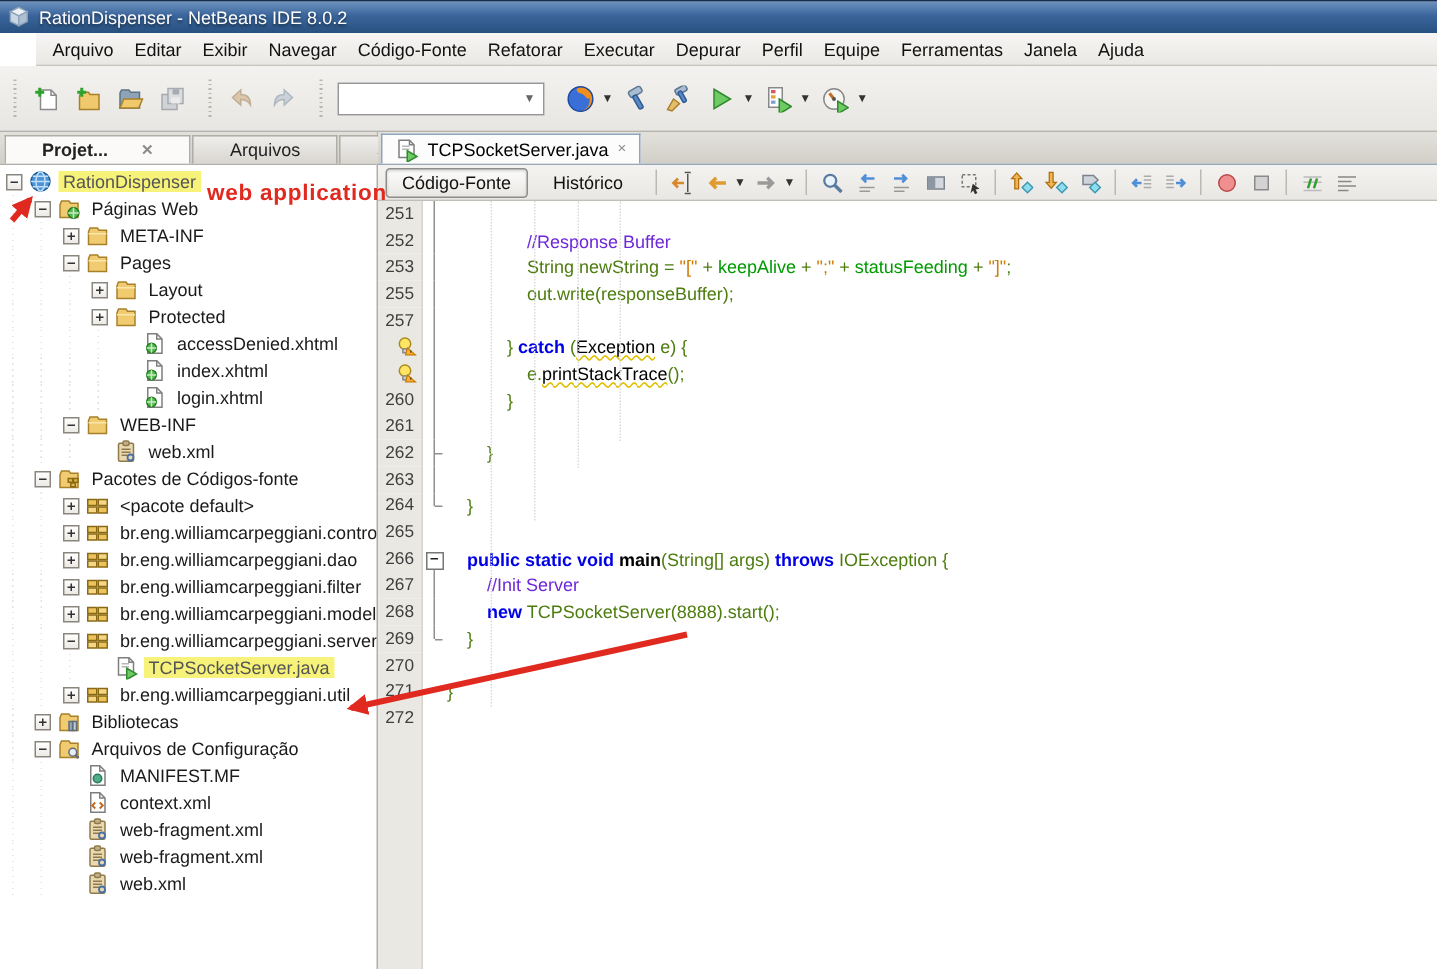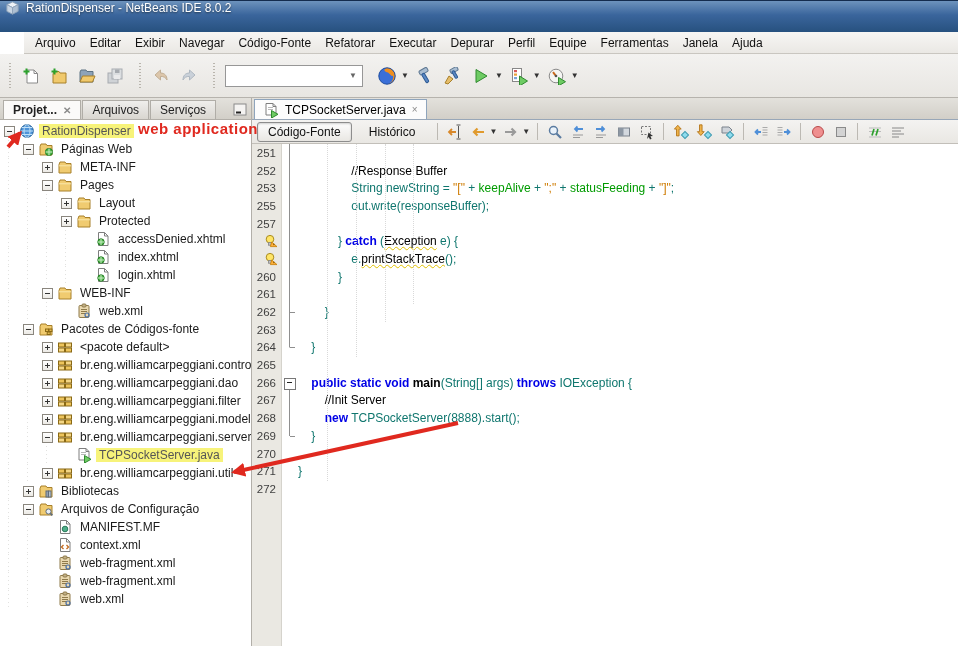--- a/index.html
+++ b/index.html
@@ -1,21 +1,21 @@
 <!DOCTYPE html>
 <html><head>
 <meta charset="utf-8">
 <style>
   * { box-sizing: border-box; margin: 0; padding: 0; }
   html,body { width:958px; height:646px; overflow:hidden; }
   body { font-family:"Liberation Sans", sans-serif; background:#fff; }
   .window { position:relative; width:958px; height:646px; display:flex; flex-direction:column; background:#fff; overflow:hidden; }
 
   
-  .titlebar { height:32px; flex:none; background:linear-gradient(180deg,#6d93bd 0%,#3a659c 45%,#27517f 100%); border-top:1px solid #142c4e; display:flex; gap:6px; padding-left:5px; color:#fff; font-size:12px; text-shadow:0 1px 2px rgba(0,0,0,.55); }
+  .titlebar { height:22px; flex:none; background:linear-gradient(180deg,#6d93bd 0%,#3a659c 45%,#27517f 100%); border-top:1px solid #142c4e; display:flex; align-items:center; gap:6px; padding-left:5px; color:#fff; font-size:12px; text-shadow:0 1px 2px rgba(0,0,0,.55); }
   .titlebar .appicon { width:15px; height:15px; flex:none; }
 
   
   .menubar { height:22px; flex:none; background:linear-gradient(#f7f6f4,#eae8e4); border-bottom:1px solid #c9c6c0; display:flex; align-items:center; padding-left:4px; font-size:12px; color:#111;margin-left:24px; }
   .menu-item { padding:3px 7px; cursor:default; }
 
   
   .toolbar { height:44px; flex:none; background:linear-gradient(#f3f2f0,#e8e6e2); border-bottom:1px solid #b6b3ad; display:flex; align-items:center; padding-left:4px; }
   .tgroup { display:flex; align-items:center; padding:0 5px; }
   .tgroup::before { content:""; width:2px; height:26px; margin-right:6px; background:repeating-linear-gradient(180deg,#b9b5ad 0 1px,transparent 1px 3px); }
@@ -24,21 +24,21 @@
   .ddarrow { font-size:8px; color:#333; margin:0 2px 0 0; }
   .combo { width:138px; height:22px; background:#fff; border:1px solid #989looks8; border:1px solid #979797; display:flex; align-items:center; justify-content:flex-end; margin:0 10px 0 4px; }
   .combo .ddarrow { margin-right:5px; color:#666; }
 
   
   .main { flex:1; display:flex; min-height:0; }
 
   
   .leftpanel { width:252px; flex:none; border-right:1px solid #b2afa9; display:flex; flex-direction:column; background:#fff; min-height:0; }
   .ptabs { height:22px; flex:none; background:linear-gradient(#e3e1dc,#d2cfc8); display:flex; align-items:flex-end; padding:2px 3px 0 3px; gap:1px; border-bottom:1px solid #b2afa9; font-size:12px; }
-  .ptab { display:flex; align-items:center; gap:6px; height:19px; padding:0 9px; background:linear-gradient(#efeeec,#d9d6d0); border:1px solid #b0ada7; border-bottom:none; color:#222; }
+  .ptab { display:flex; align-items:center; gap:22px; height:19px; padding:0 24px; background:linear-gradient(#efeeec,#d9d6d0); border:1px solid #b0ada7; border-bottom:none; color:#222; }
   .ptab.active { background:#fbfaf9; font-weight:bold; }
   .tabclose { color:#8a8a8a; font-size:10px; }
   .pmin { margin-left:auto; align-self:center; width:16px; height:14px; display:flex; align-items:center; justify-content:center; }
 
   .tree { flex:1; overflow:hidden; padding-top:2px; font-size:12px; position:relative; }
   .trow { height:18px; display:flex; align-items:center; white-space:nowrap; }
   .tsp { width:19px; flex:none; align-self:stretch; background:repeating-linear-gradient(180deg,#e2e2e0 0 1px,transparent 1px 4px) no-repeat 8px 0 / 1px 100%; }
   .ttog { width:11px; height:11px; flex:none; margin:0 4px; border:1px solid #8a867e; background:linear-gradient(#ffffff,#eceae5); position:relative; }
   .ttog::before { content:""; position:absolute; left:2px; right:2px; top:4px; border-top:1px solid #333; }
   .ttog.plus::after { content:""; position:absolute; top:2px; bottom:2px; left:4px; border-left:1px solid #333; }
@@ -67,24 +67,24 @@
   .gut svg { margin-right:-2px; }
   .fold { width:16px; flex:none; align-self:stretch; position:relative; background-repeat:no-repeat; }
   .fold.line { background-image:linear-gradient(#8f8f8f,#8f8f8f); background-position:7px 0; background-size:1px 100%; }
   .fold.tee  { background-image:linear-gradient(#8f8f8f,#8f8f8f); background-position:7px 0; background-size:1px 100%; }
   .fold.end  { background-image:linear-gradient(#8f8f8f,#8f8f8f); background-position:7px 0; background-size:1px 50%; }
   .fold.tee::after, .fold.end::after { content:""; position:absolute; left:8px; top:50%; width:5px; border-top:1px solid #8f8f8f; }
   .fold.box { background-image:linear-gradient(#8f8f8f,#8f8f8f); background-position:7px bottom; background-size:1px calc(50% - 5px); }
   .fold.box::before { content:""; position:absolute; left:2px; top:calc(50% - 5px); width:10px; height:10px; border:1px solid #777; background:#fff; }
   .fold.box::after { content:""; position:absolute; left:5px; top:calc(50% - 1px); width:5px; border-top:1px solid #222; }
   .cline { white-space:pre; }
-  .s-p   { color:#0f766e; }
+  .s-p   { color:#4d7c0f; }
   .s-kw  { color:#0000e6; font-weight:bold; }
   .s-str { color:#ce7b00; }
-  .s-com { color:#000000;text-align:right; }
+  .s-com { color:#6d28d9;text-align:right; }
   .s-fld { color:#009b00; }
   .s-b   { color:#000; font-weight:bold; }
   .s-wrn { color:#000; text-decoration:underline wavy #e0c000 1px; text-decoration-skip-ink:none; }
   .guide { position:absolute; border-left:1px dotted #d9d9d9; width:0; pointer-events:none; }
 
   
   .overlay { position:absolute; inset:0; pointer-events:none; z-index:40; }
   .webapp-label { position:absolute; left:138px; top:120px; color:#e0291f; font-size:15px; font-weight:bold; z-index:41; pointer-events:none; letter-spacing:.5px; }
 </style>
 </head>

